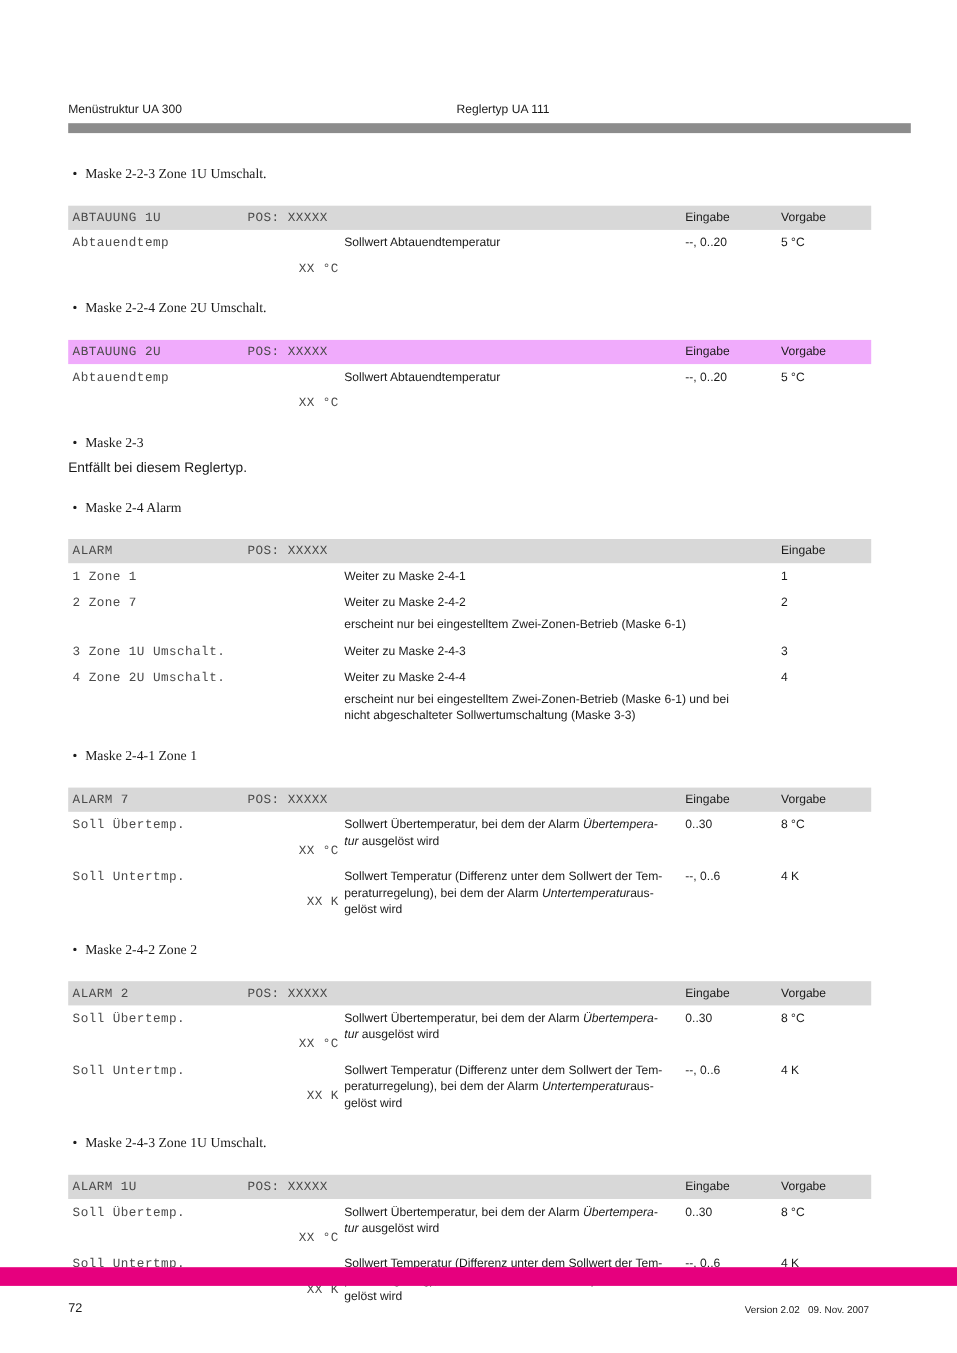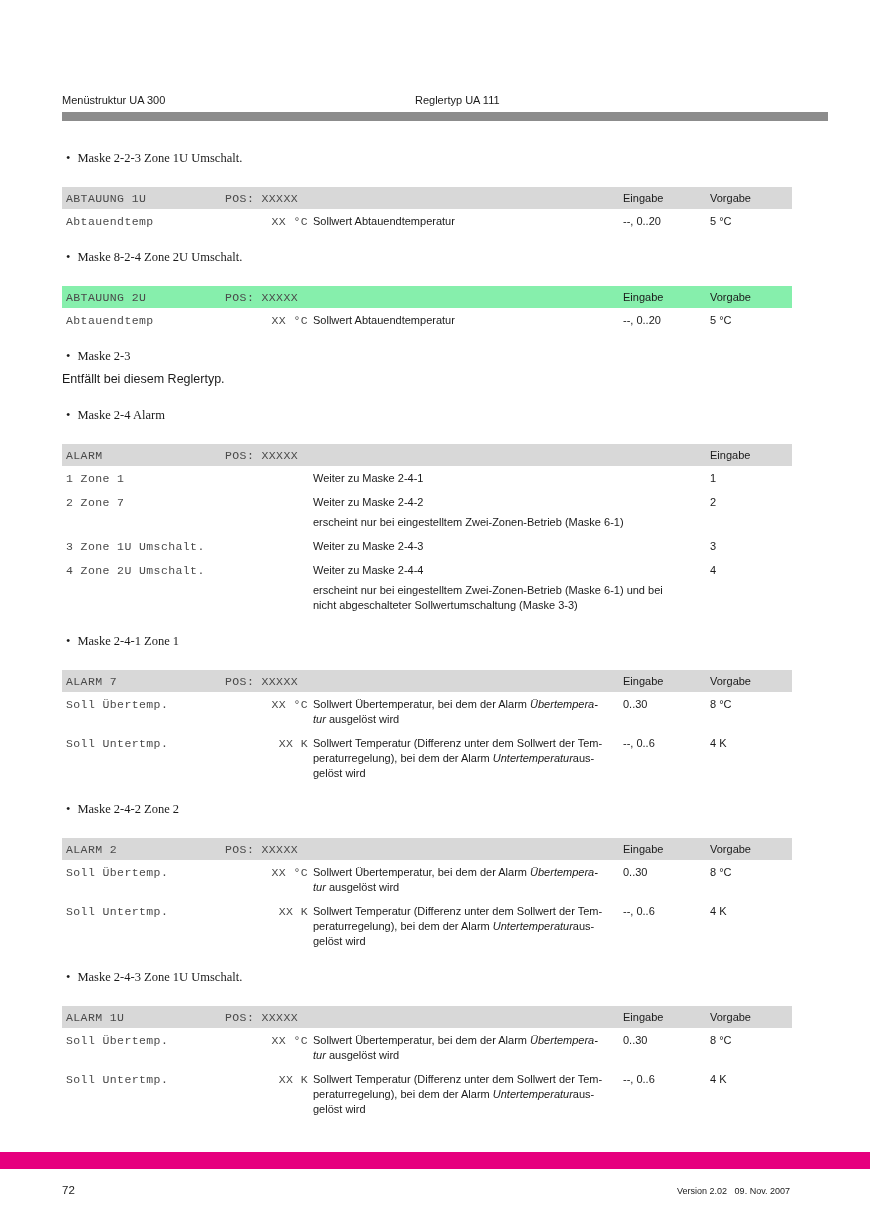--- a/index.html
+++ b/index.html
@@ -25,21 +25,21 @@
   .tbl { margin-top:21px; }
   .grid-cols { display:grid; grid-template-columns:163px 88px 310px 87px 82px; }
   .tbl-head { height:22px; align-items:center; font-size:11px; }
   .mono { font-family:"Liberation Mono","DejaVu Sans Mono",monospace; font-size:11.5px; letter-spacing:0.4px; color:#4a4a4a; }
   .cell-title { grid-column:1; padding-left:4px; white-space:nowrap; }
   .cell-pos { grid-column:2; white-space:nowrap; }
   .tbl-body { padding-top:5px; }
   .row { margin-bottom:9px; font-size:11px; line-height:15px; align-items:start; }
   .row:last-child { margin-bottom:0; }
   .cell-label { padding-left:4px; white-space:nowrap; line-height:15px; }
-  .cell-unit { text-align:right; padding-right:5px; white-space:nowrap; line-height:15px; }
+  .cell-unit { text-align:right; padding-right:5px; white-space:nowrap; line-height:15px;margin-top:23px; }
   .cell-desc { padding-right:12px; }
   .para + .para { margin-top:5px; }
   .it { font-style:italic; }
   .cell-ein, .cell-vor, .cell-ein-h, .cell-vor-h { white-space:nowrap; }
 
   
   .footer-bar { position:absolute; left:0; top:1152px; width:870px; height:17px; }
   .page-number { position:absolute; left:62px; top:1184px; font-size:11.5px; }
   .version { position:absolute; right:80px; top:1186px; font-size:9px; white-space:pre; }
 </style>
@@ -70,23 +70,23 @@
               <div class="cell-desc" style="grid-column: 3;">
                 <div class="para"><span>Sollwert Abtauendtemperatur</span></div>
               </div>
               <div class="cell-ein" style="grid-column: 4;">--, 0..20</div>
               <div class="cell-vor" style="grid-column: 5;">5 °C</div>
             </div>
           </div>
         </div>
       </div>
       <div class="section">
-        <div class="sec-heading"><span class="bullet">•</span><span>Maske 8-2-4 Zone 2U Umschalt.</span></div>
-        <div class="tbl">
-          <div class="tbl-head grid-cols" style="background: #86efac;">
+        <div class="sec-heading"><span class="bullet">•</span><span>Maske 2-2-4 Zone 2U Umschalt.</span></div>
+        <div class="tbl">
+          <div class="tbl-head grid-cols" style="background: #f0abfc;">
             <div class="mono cell-title">ABTAUUNG 2U</div>
             <div class="mono cell-pos">POS: XXXXX</div>
             <div class="cell-ein-h" style="grid-column: 4;">Eingabe</div>
             <div class="cell-vor-h" style="grid-column: 5;">Vorgabe</div>
           </div>
           <div class="tbl-body">
             <div class="row grid-cols">
               <div class="mono cell-label">Abtauendtemp</div>
               <div class="mono cell-unit" style="grid-column: 2;">XX °C</div>
               <div class="cell-desc" style="grid-column: 3;">

